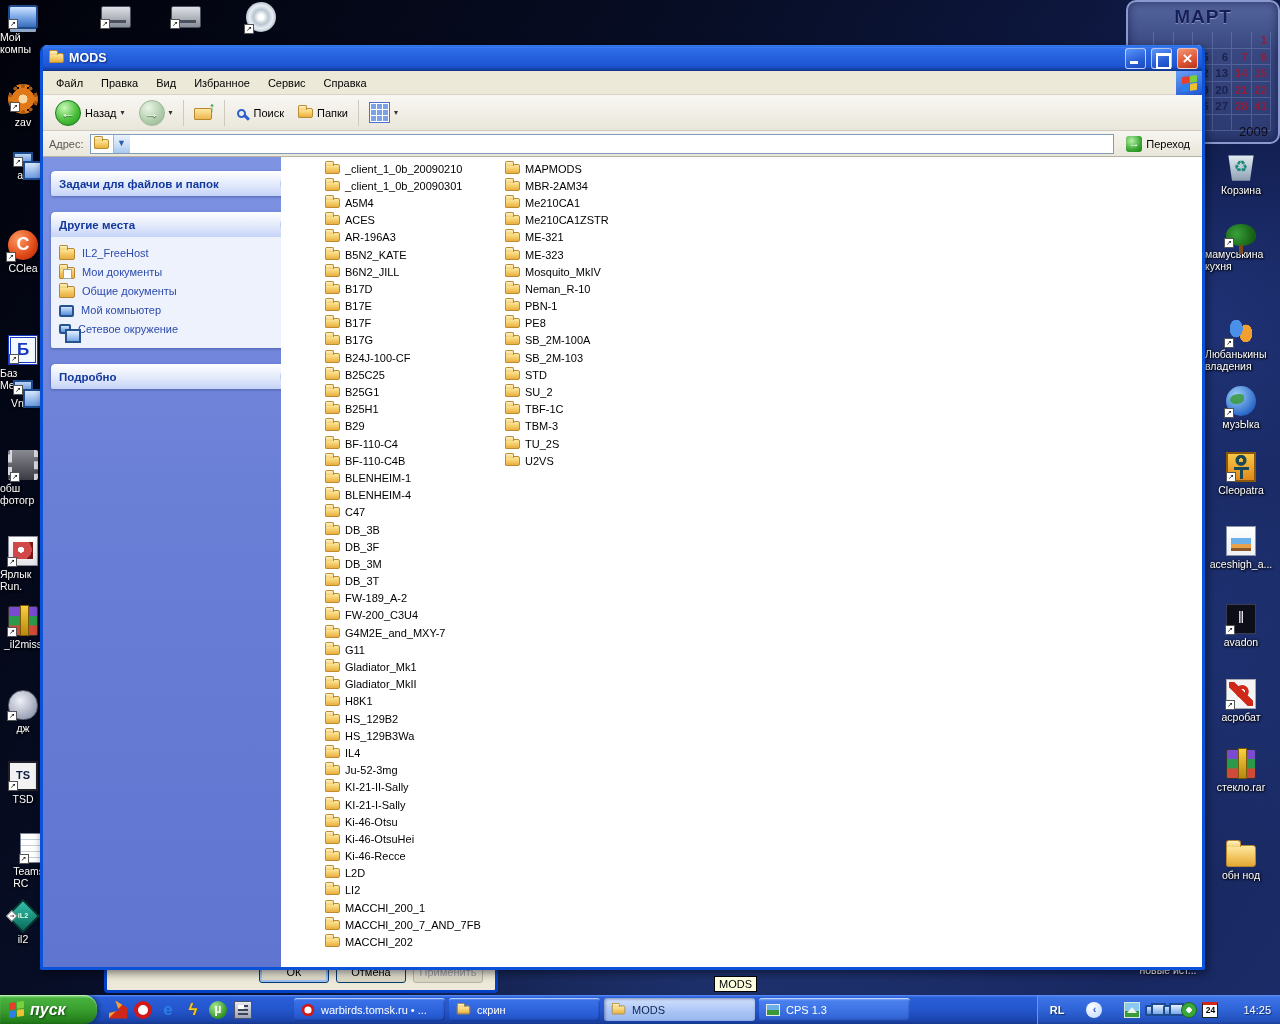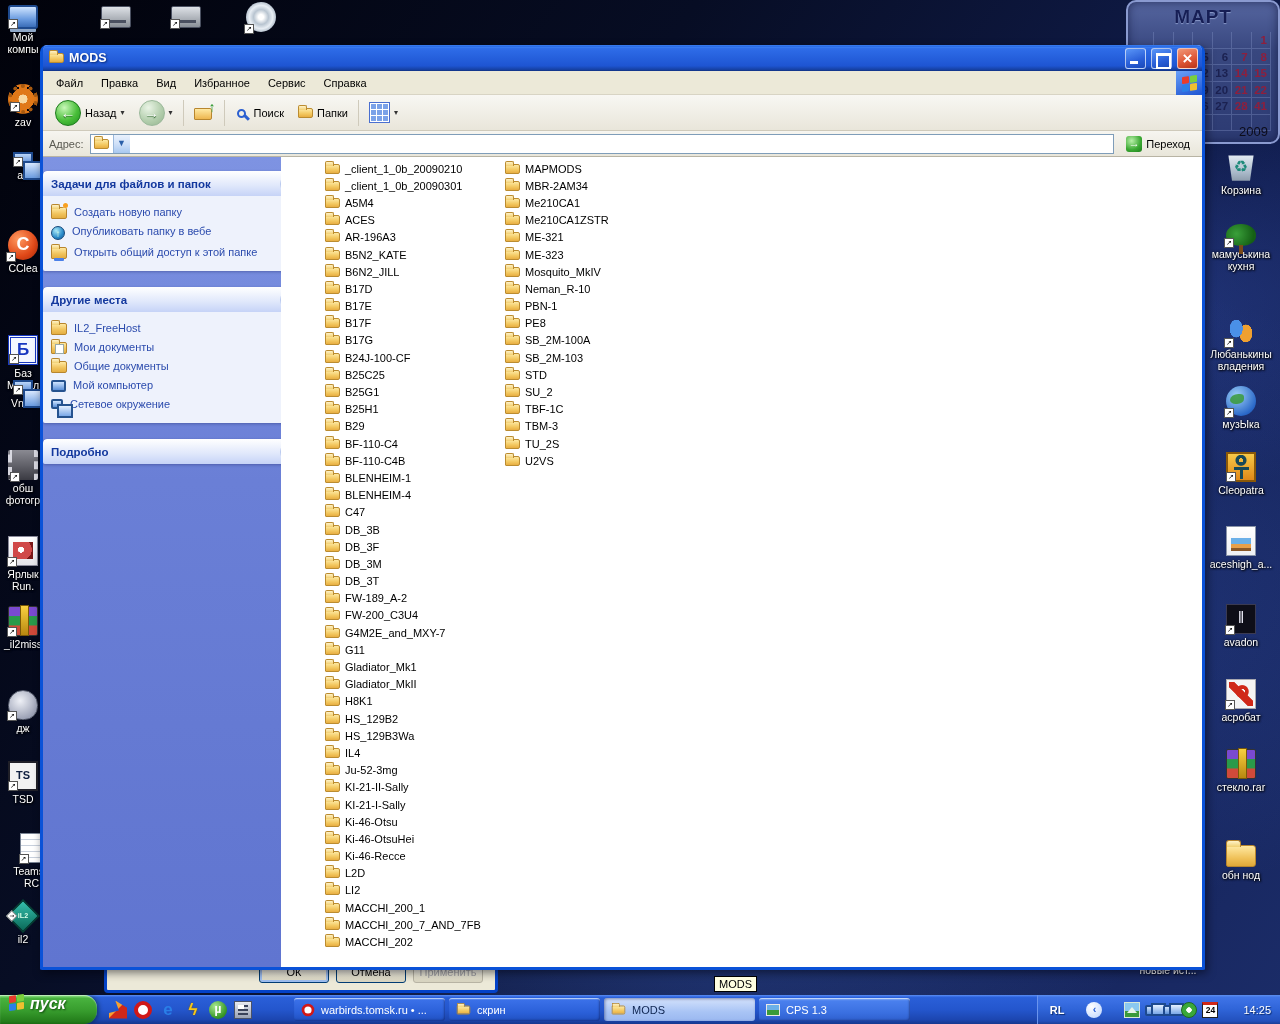--- a/index.html
+++ b/index.html
@@ -7,21 +7,21 @@
 #desktop{position:relative;width:1280px;height:1024px;overflow:hidden;
  background:
   radial-gradient(900px 480px at 72% 58%, rgba(70,110,220,.28), transparent 70%),
   radial-gradient(650px 300px at 55% 88%, rgba(90,140,240,.25), transparent 70%),
   radial-gradient(500px 260px at 90% 30%, rgba(60,90,190,.35), transparent 70%),
   linear-gradient(125deg,#01020a 0%,#070d24 35%,#121f52 70%,#1b2c68 100%);}
 
 .dicon{position:absolute;width:46px;display:flex;flex-direction:column;align-items:center;z-index:1;cursor:default}
 #right-icons .dicon{width:74px}
 .di{position:relative;width:30px;height:30px;flex:none}
-.dlabel{margin-top:2px;color:#fff;text-shadow:1px 1px 2px #000,0 0 3px #000;font-size:10.5px;text-align:center;line-height:12px;word-wrap:break-word;max-width:72px}
+.dlabel{margin-top:2px;color:#fff;text-shadow:1px 1px 2px #000,0 0 3px #000;font-size:10.5px;text-align:left;line-height:12px;word-wrap:break-word;max-width:72px}
 .scut{position:absolute;left:-2px;bottom:-2px;width:10px;height:10px;background:#fff;border:1px solid #555;font-size:7px;line-height:8px;text-align:center;color:#000;z-index:2}
 .my-computer-icon{background:linear-gradient(180deg,#cfe4ff,#6b9ce0 60%,#3a6db8);border:2px solid #1e4a8e;border-radius:3px;height:24px!important;margin-top:3px;box-shadow:0 5px 0 -2px #8fa8c8}
 .gear-icon{border-radius:50%;border:4px dotted #a85a10;background:radial-gradient(circle,#f8d8a0 0 28%,#e07818 30% 72%,transparent 73%)}
 .network-computers-icon{background:linear-gradient(#bcd6f8,#4a7fd0);border:2px solid #1e4a8e;width:20px!important;height:15px!important;margin:4px 0 0 0}
 .network-computers-icon::after{content:"";position:absolute;left:8px;top:7px;width:20px;height:15px;background:linear-gradient(#d8e8ff,#6b9ce0);border:2px solid #1e4a8e}
 .ccleaner-icon{border-radius:50%;background:radial-gradient(circle at 35% 30%,#ff9a60,#e04818 60%,#a82808)}
 .ccleaner-icon::after{content:"C";position:absolute;inset:0;color:#fff;font-weight:bold;font-size:18px;text-align:center;line-height:28px}
 .letter-b-icon{background:#f4f8ff;border:3px double #1838c0}
 .letter-b-icon::after{content:"Б";position:absolute;inset:0;color:#1838c0;font-weight:bold;font-size:17px;text-align:center;line-height:24px}
 .film-icon{background:linear-gradient(#8a8a92,#3a3a42);border-left:4px dashed #d8d8e0;border-right:4px dashed #d8d8e0;border-radius:2px}
@@ -108,21 +108,21 @@
 .views-grid i{background:#7ba2e8}
 #addressbar{height:26px;flex:none;background:linear-gradient(#f6f5f0,#e9e6da);border-bottom:1px solid #b8b4a4;display:flex;align-items:center;gap:6px;padding:0 6px}
 .addr-label{color:#5a5a52}
 .addr-combo{flex:1;height:20px;background:#fff;border:1px solid #7f9db9;display:flex;align-items:center;gap:4px;padding:0 0 0 3px}
 .addr-input{flex:1;border:0;outline:0;font-family:"Liberation Sans",sans-serif;font-size:11px;color:#000;background:transparent}
 .addr-drop{width:17px;height:18px;background:linear-gradient(#eaf2fd,#cfe0f8 50%,#a8c8f0);border-left:1px solid #9ab8dc;text-align:center;line-height:17px;color:#2a5fa8;font-size:9px}
 .go-btn{display:flex;align-items:center;gap:4px;padding:1px 6px;border-radius:2px}
 .go-ic{width:16px;height:16px;background:radial-gradient(circle at 35% 30%,#b8f0a8,#3aa832 60%,#1e7f1e);border-radius:3px;color:#fff;font-weight:bold;text-align:center;line-height:15px;font-size:11px}
 #content{flex:1;position:relative;background:#fff;overflow:hidden}
 
-#sidebar{position:absolute;left:0;top:0;bottom:0;width:274px;background:linear-gradient(180deg,#7e93e2,#6a7fd6 40%,#6075d0);padding:14px 11px 0 0;overflow:hidden}
+#sidebar{position:absolute;left:0;top:0;bottom:0;width:274px;background:linear-gradient(180deg,#7e93e2,#6a7fd6 40%,#6075d0);padding:14px 11px 0 8px;overflow:hidden}
 .panel{margin-bottom:16px;border-radius:4px 4px 2px 2px;overflow:hidden;box-shadow:0 1px 3px rgba(20,30,90,.35)}
 .panel-header{height:25px;background:linear-gradient(180deg,#ffffff,#dfe7fb 60%,#c6d3f7);display:flex;align-items:center;justify-content:space-between;padding:0 8px;border-radius:4px 4px 0 0}
 .panel-title{color:#13389e;font-weight:bold;font-size:11.5px}
 .chev{width:18px;height:18px;border-radius:50%;background:radial-gradient(circle at 35% 30%,#fff,#dce6fa);border:1px solid #b8c8ee;display:flex;flex-direction:column;align-items:center;justify-content:center;color:#4a6fd8;font-size:8px;font-weight:bold;line-height:5px}
 .panel-body{background:#eef2fc;padding:7px 8px 9px}
 .sp-item{display:flex;gap:7px;align-items:flex-start;padding:3px 0;cursor:default}
 .sp-label{color:#2b4bad;font-size:11px;line-height:13px}
 .si{width:16px;height:12px;flex:none;position:relative;margin-top:1px;background:linear-gradient(180deg,#ffe9a2,#f0c25a 60%,#e4ae42);border:1px solid #b8862e;border-radius:1px 2px 2px 1px}
 .si::before{content:"";position:absolute;left:-1px;top:-4px;width:7px;height:4px;background:linear-gradient(#fff3c8,#f0cf70);border:1px solid #b8862e;border-bottom:0;border-radius:2px 2px 0 0}
 .si.web-publish-icon{border-radius:50%;background:radial-gradient(circle at 35% 30%,#a8e8f8,#2a8ac8 60%,#1a5a98);border-color:#14487a;width:14px;height:14px}
@@ -143,21 +143,21 @@
 #fcol2{left:224px}
 .frow{display:flex;align-items:center;gap:5px;height:17.2px;cursor:default}
 .fold{width:15px;height:10px;flex:none;position:relative;background:linear-gradient(180deg,#fde9a2,#f3c860 60%,#e8ae42);border:1px solid #bb8c30;border-radius:1px 2px 2px 1px}
 .fold::before{content:"";position:absolute;left:-1px;top:-4px;width:7px;height:4px;background:linear-gradient(#fff3c8,#f3cf70);border:1px solid #bb8c30;border-bottom:0;border-radius:2px 2px 0 0}
 .fname{color:#000;white-space:nowrap}
 
 #tooltip{position:absolute;left:714px;top:976px;z-index:6;background:#ffffe1;border:1px solid #000;padding:1px 4px;font-size:11px;color:#000}
 
 #taskbar{position:absolute;left:0;bottom:0;width:1280px;height:29px;z-index:10;display:flex;align-items:stretch;
  background:linear-gradient(180deg,#5e90f0 0%,#3a70e8 5%,#2a5fd8 9%,#2456cd 50%,#1c46b0 85%,#15378e 100%)}
-#start-btn{width:97px;height:29px;flex:none;border-radius:0 13px 13px 0;display:flex;gap:6px;padding-left:9px;cursor:pointer;
+#start-btn{width:97px;height:29px;flex:none;border-radius:0 13px 13px 0;display:flex;align-items:center;gap:6px;padding-left:9px;cursor:pointer;
  background:linear-gradient(180deg,#8ee487 0%,#48b23e 12%,#379c2d 55%,#237c1a 92%,#1a6a12 100%);
  box-shadow:2px 0 4px rgba(0,20,0,.4), inset 0 1px 1px rgba(255,255,255,.5)}
 #start-label{color:#fff;font-size:16px;font-weight:bold;font-style:italic;text-shadow:1px 1px 2px rgba(0,40,0,.7)}
 #quicklaunch{display:flex;align-items:center;gap:7px;padding:0 10px 0 12px}
 .ql{width:18px;height:18px;position:relative;flex:none}
 .flashget-icon{background:linear-gradient(135deg,#f8a030 0 45%,#d02818 50% 100%);clip-path:polygon(0 70%,55% 55%,35% 0,100% 40%,100% 100%,0 100%)}
 .opera-icon{border-radius:50%;border:4px solid #d01818;background:#fff}
 .ie-icon{color:#2a7fe8;font-weight:bold;font-size:17px;text-align:center;line-height:17px}
 .ie-icon::after{content:"e"}
 .winamp-icon{color:#f8c818;font-weight:bold;font-size:17px;text-align:center;line-height:17px;text-shadow:0 0 2px #7a5808}
@@ -502,34 +502,20 @@
     <div id="content">
       <div id="sidebar">
         <div class="panel">
           <div class="panel-header">
             <span class="panel-title">Задачи для файлов и папок</span>
             <span class="chev">
                 <span>∧</span>
                 <span>∧</span>
               </span>
           </div>
-          <div class="panel-body" id="panel-items-0">
-              <div class="sp-item">
-                <span class="si new-folder-icon"></span>
-                <span class="sp-label">Создать новую папку</span>
-              </div>
-              <div class="sp-item">
-                <span class="si web-publish-icon"></span>
-                <span class="sp-label">Опубликовать папку в вебе</span>
-              </div>
-              <div class="sp-item">
-                <span class="si share-folder-icon"></span>
-                <span class="sp-label">Открыть общий доступ к этой папке</span>
-              </div>
-            </div>
         </div>
         <div class="panel">
           <div class="panel-header">
             <span class="panel-title">Другие места</span>
             <span class="chev">
                 <span>∧</span>
                 <span>∧</span>
               </span>
           </div>
           <div class="panel-body" id="panel-items-1">

